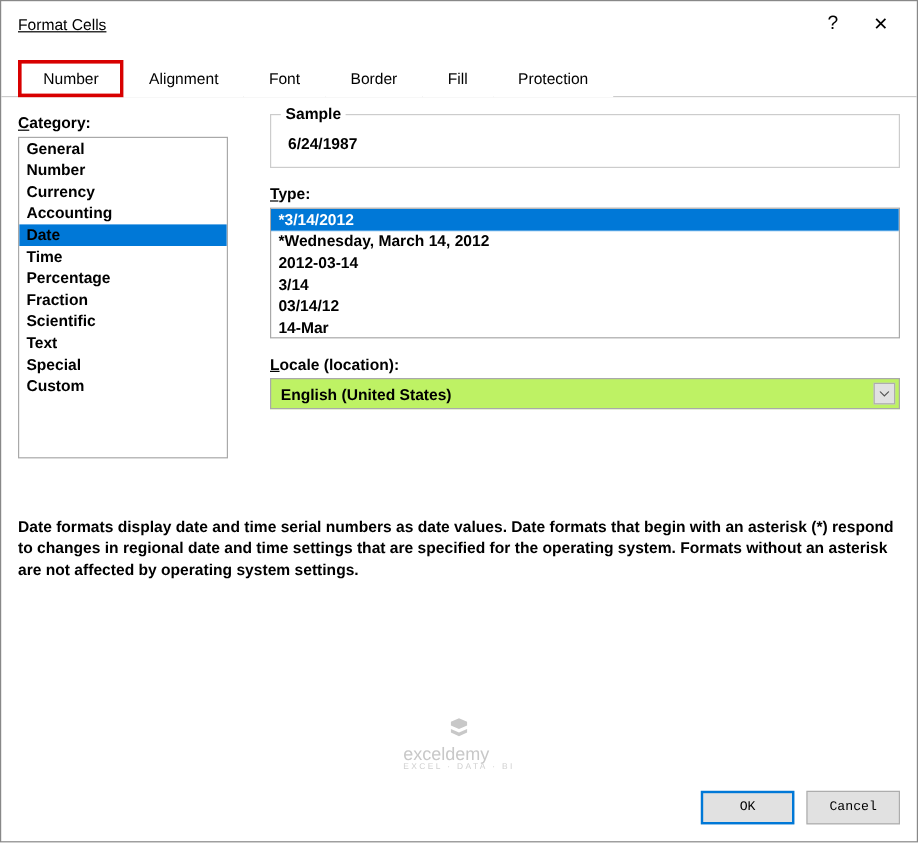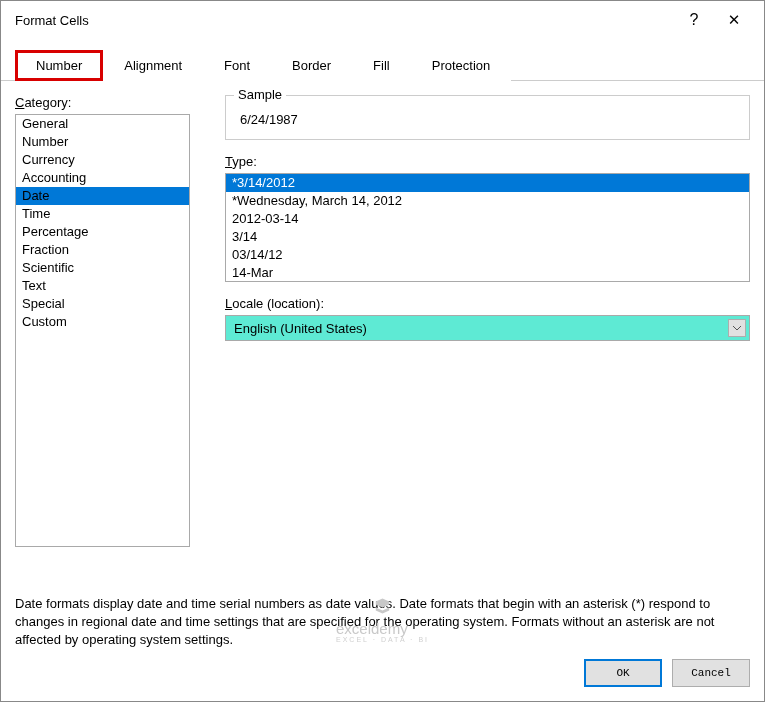--- a/index.html
+++ b/index.html
@@ -22,20 +22,21 @@
     .titlebar {
       height: 38px;
       display: flex;
       align-items: center;
       padding: 0 10px;
       font-size: 13px;
     }
     .titlebar-text {
       flex: 1;
       padding-left: 4px;
+      text-decoration: underline;
     }
     .titlebar-help {
       width: 40px;
       text-align: center;
       font-size: 16px;
       cursor: pointer;
     }
     .titlebar-close {
       width: 40px;
       text-align: center;
@@ -60,36 +61,37 @@
     }
     .tab.active {
       border: 1px solid #ccc;
       border-bottom: 1px solid #fff;
       outline: 3px solid #d80000;
       outline-offset: -3px;
     }
     .tab-content {
       padding: 14px;
       position: relative;
+      font-weight: bold;
     }
     .category-section {
       float: left;
       width: 182px;
     }
     .label-underline {
       text-decoration: underline;
       text-decoration-color: #000;
     }
     .section-label {
       margin-bottom: 4px;
       font-size: 13px;
     }
     .category-list {
       width: 175px;
-      height: 433px;
+      height: 268px;
       border: 1px solid #a9a9a9;
       overflow-y: scroll;
       background: #fff;
     }
     .category-item {
       padding: 0px 6px;
       cursor: pointer;
       line-height: 18px;
     }
     .category-item.selected {
@@ -130,21 +132,21 @@
       cursor: pointer;
     }
     .type-item.selected {
       background: #0078d7;
       color: #fff;
     }
     .locale-select {
       width: 100%;
       height: 26px;
       border: 1px solid #a9a9a9;
-      background: #5eead4;
+      background: #bef264;
       display: flex;
       align-items: center;
       justify-content: space-between;
       padding: 0 3px 0 8px;
       margin-top: 4px;
       cursor: pointer;
     }
     .dropdown-btn {
       width: 18px;
       height: 18px;

